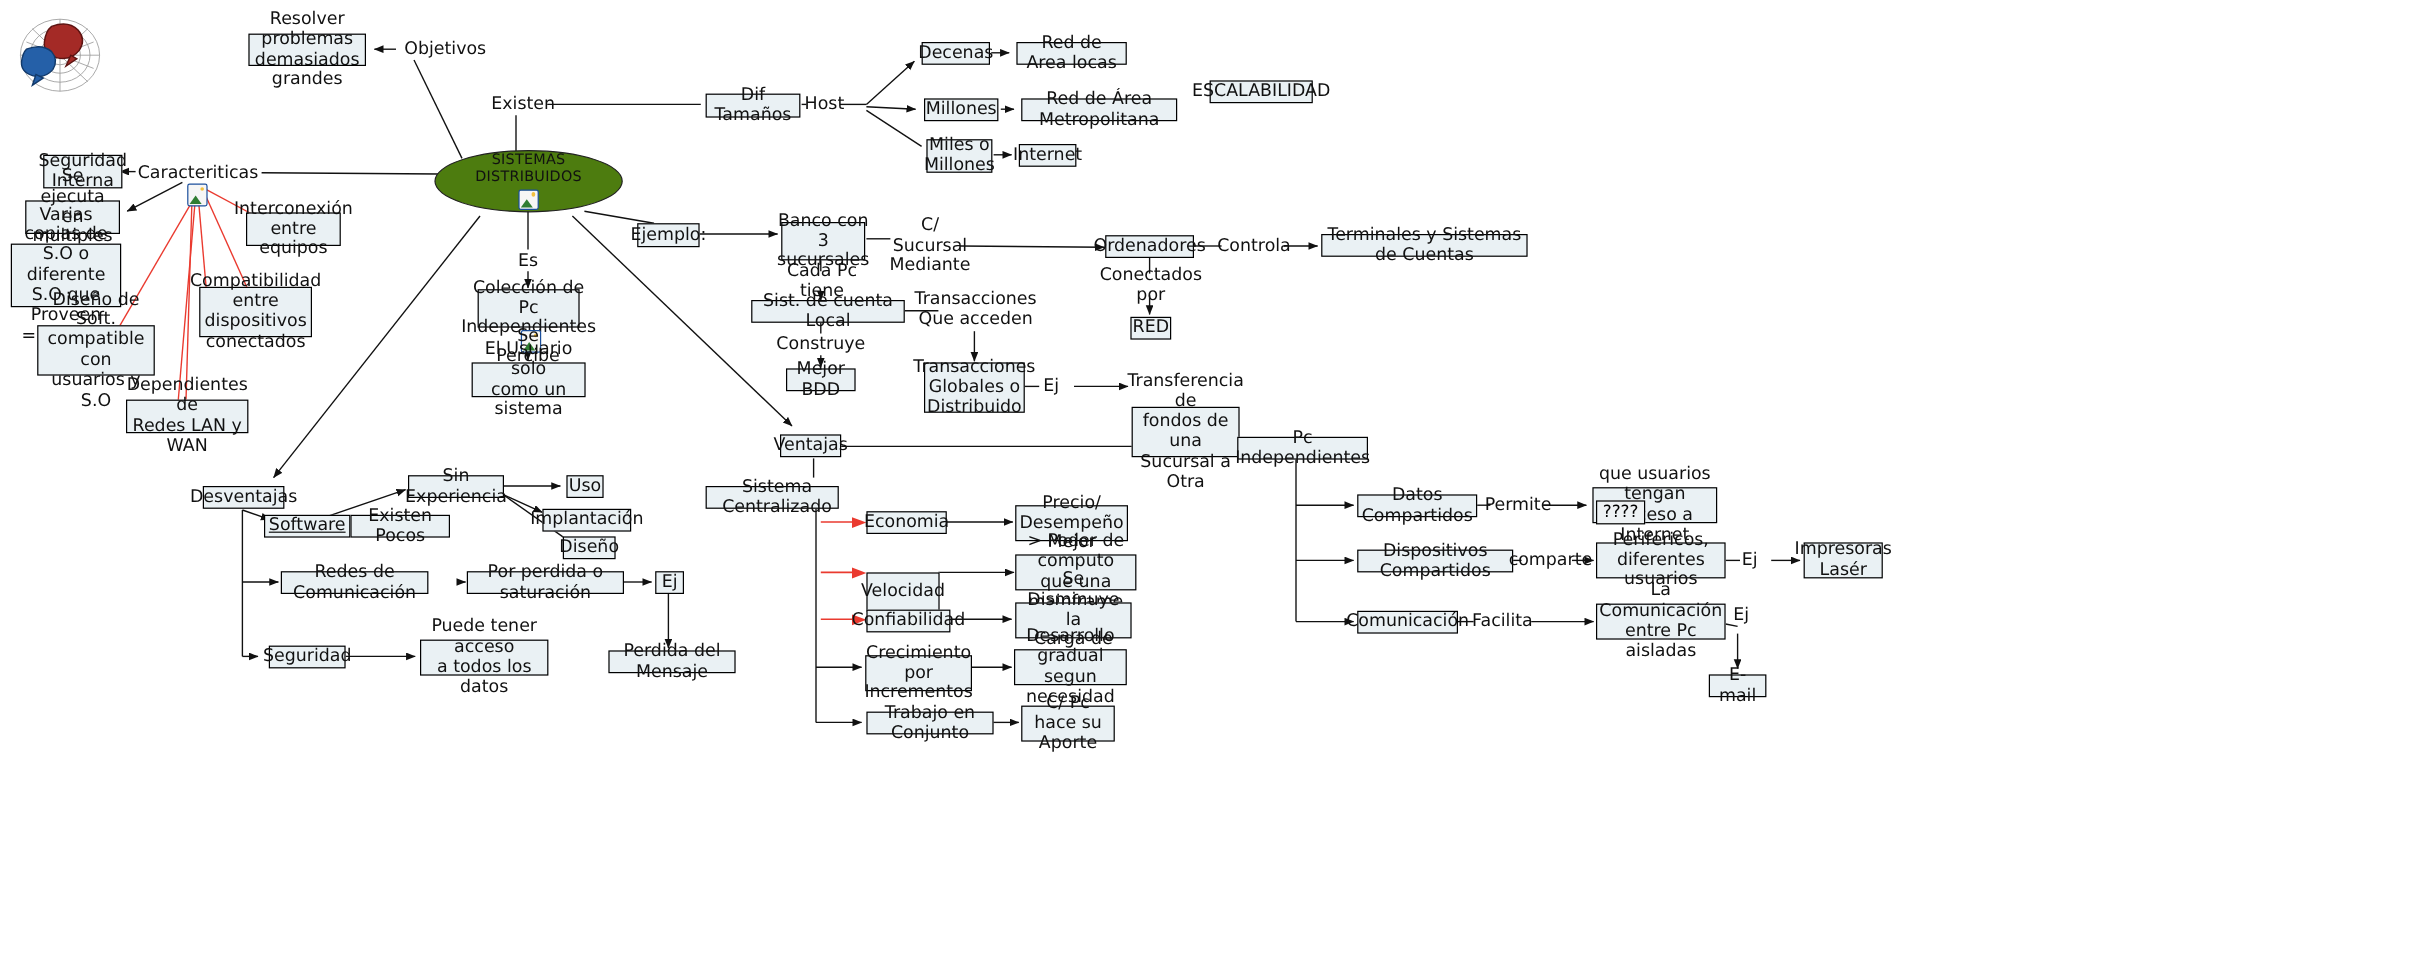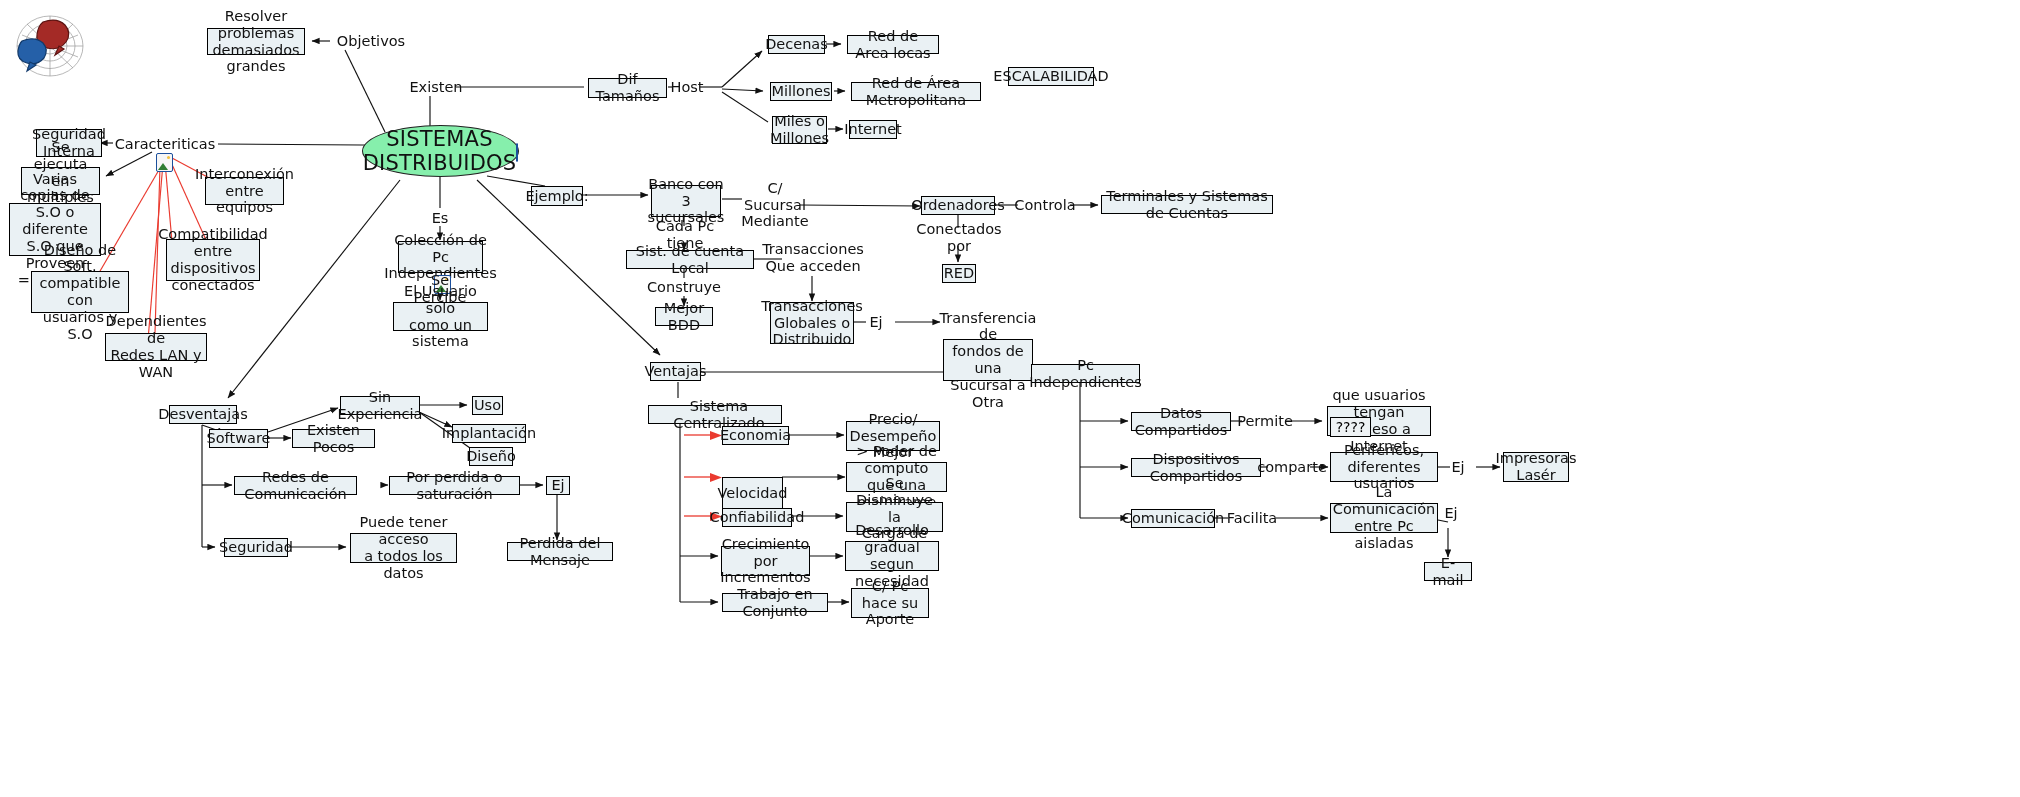--- a/index.html
+++ b/index.html
@@ -30,24 +30,24 @@
     line-height:1.16;
     display:flex;
     align-items:center;
     justify-content:center;
     white-space:pre-line;
     padding:1px 4px;
     font-size:14.5px;
   }
   .node.ellipse{
     border-radius:50%;
-    background:#86efac;
+    background:#4d7c0f;
     border:1.4px solid #222;
-    flex-direction:row;
-    font-size:21px;
+    flex-direction:column;
+    font-size:12px;
     letter-spacing:.2px;
   }
   .link-label{
     position:absolute;
     background:transparent;
     border:none;
     color:#111;
     font-size:14.5px;
     text-align:center;
     line-height:1.16;
@@ -324,38 +324,38 @@
 
   <div class="link-label" style="left:423px;top:210px;width:34px;height:16px;"><span>Es</span></div>
   <div class="node" style="left:398px;top:241px;width:85px;height:32px;"><span>Colección de Pc
 Independientes</span></div>
   <span class="cmap-icon" style="position:absolute;left:434px;top:272px;"></span>
   <div class="link-label" style="left:405px;top:281px;width:70px;height:16px;"><span>Se Percibe</span></div>
   <div class="node" style="left:393px;top:302px;width:95px;height:29px;"><span>El Usuario solo
 como un sistema</span></div>
 
   <div class="node" style="left:169px;top:405px;width:68px;height:19px;"><span>Desventajas</span></div>
-  <div class="node" style="left:209px;top:429px;width:59px;height:19px;"><span>Software</span></div>
+  <div class="node" style="left:220px;top:429px;width:72px;height:19px;text-decoration:underline;"><span>Software</span></div>
   <div class="node" style="left:340px;top:396px;width:80px;height:19px;"><span>Sin Experiencia</span></div>
   <div class="node" style="left:292px;top:429px;width:83px;height:19px;"><span>Existen Pocos</span></div>
   <div class="node" style="left:472px;top:396px;width:31px;height:19px;"><span>Uso</span></div>
   <div class="node" style="left:452px;top:424px;width:74px;height:19px;"><span>Implantación</span></div>
   <div class="node" style="left:469px;top:308px;top:447px;width:44px;height:19px;"><span>Diseño</span></div>
 
   <div class="node" style="left:234px;top:476px;width:123px;height:19px;"><span>Redes de Comunicación</span></div>
   <div class="node" style="left:389px;top:476px;width:131px;height:19px;text-align:center;"><span>Por perdida o saturación</span></div>
   <div class="node" style="left:546px;top:476px;width:24px;height:19px;"><span>Ej</span></div>
   <div class="node" style="left:507px;top:542px;width:106px;height:19px;"><span>Perdida del Mensaje</span></div>
 
   <div class="node" style="left:224px;top:538px;width:64px;height:19px;"><span>Seguridad</span></div>
   <div class="node" style="left:350px;top:533px;width:107px;height:30px;"><span>Puede tener acceso
 a todos los datos</span></div>
 
   <div class="node" style="left:650px;top:362px;width:51px;height:19px;"><span>Ventajas</span></div>
-  <div class="node" style="left:648px;top:405px;width:134px;height:19px;padding-left:12px;"><span>Sistema Centralizado</span></div>
+  <div class="node" style="left:588px;top:405px;width:111px;height:19px;padding-left:12px;"><span>Sistema Centralizado</span></div>
 
   <div class="node" style="left:722px;top:426px;width:67px;height:19px;"><span>Economia</span></div>
   <div class="node" style="left:722px;top:477px;width:61px;height:33px;align-items:center;"><span>Velocidad</span></div>
   <div class="node" style="left:722px;top:508px;width:70px;height:19px;"><span>Confiabilidad</span></div>
   <div class="node" style="left:721px;top:546px;width:89px;height:30px;"><span>Crecimiento por
 Incrementos</span></div>
   <div class="node" style="left:722px;top:593px;width:106px;height:19px;"><span>Trabajo en Conjunto</span></div>
 
   <div class="node" style="left:846px;top:421px;width:94px;height:30px;"><span>Precio/ Desempeño
 Mejor</span></div>

